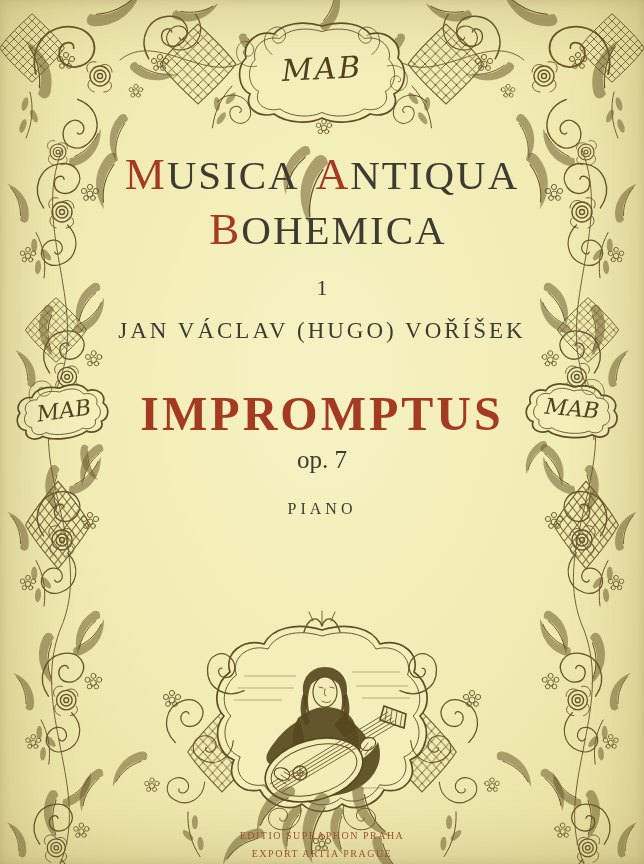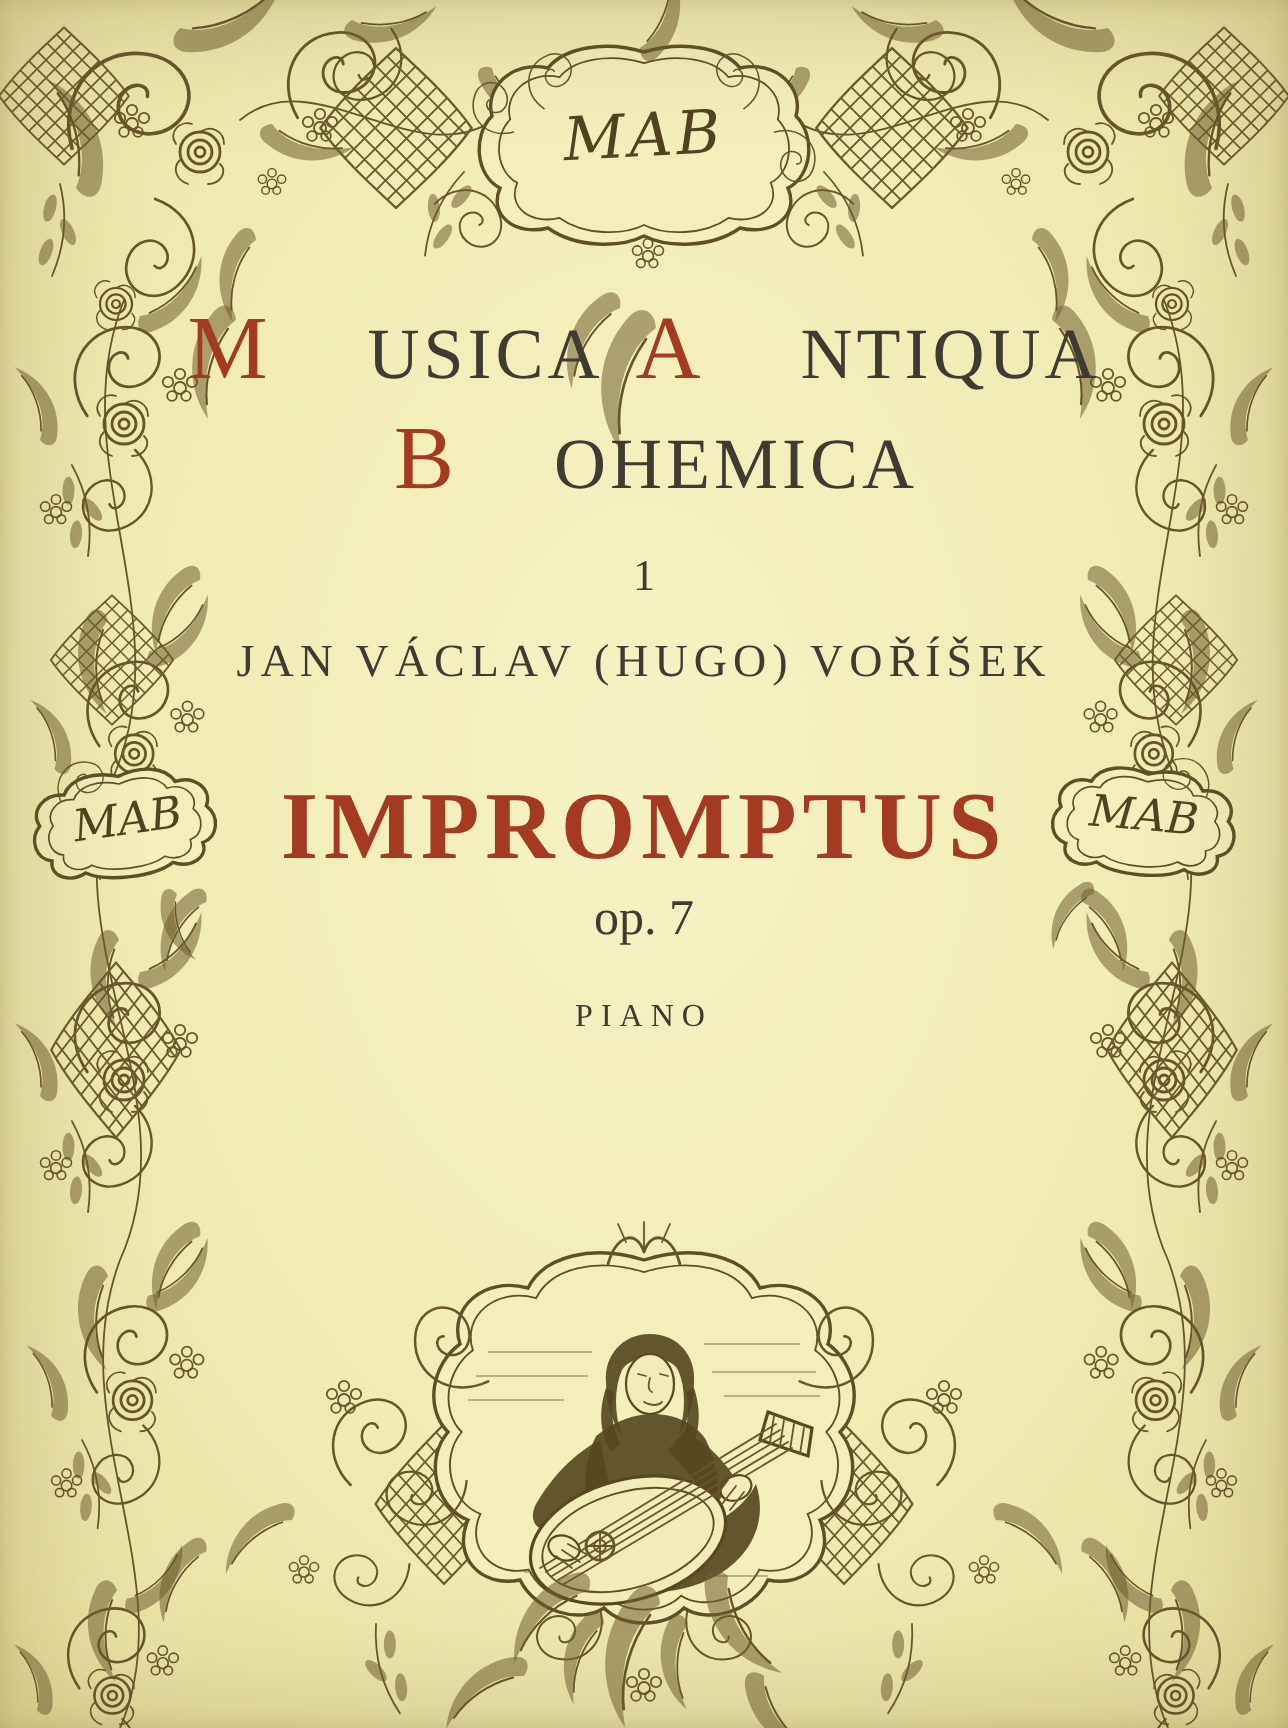--- a/index.html
+++ b/index.html
@@ -19,21 +19,21 @@
   .ink8{ fill:#57481f; fill-opacity:0.92; stroke:none; }
   .skin { fill:#f2edb8; stroke:#57481f; stroke-width:1.1; }
   .skin2{ fill:#f2edb8; stroke:#57481f; stroke-width:1.6; }
   .cart { fill:#f3eeba; stroke:#5f4f25; stroke-width:1.7; }
   .cartI{ fill:none; stroke:#5f4f25; stroke-width:1; }
   .hatch{ stroke:#6b5b2d; stroke-width:0.8; opacity:0.55; fill:none; }
 
   
   .txt { position:absolute; left:0; width:100%; text-align:center; color:#3e3b31; line-height:1; z-index:5; }
   .cap { font-size:45px; color:#a43a22; letter-spacing:2px; }
-  .sc  { font-size:36px; letter-spacing:2px; color:#3e3b31;margin-left:48px; }
+  .sc  { font-size:41px; letter-spacing:2px; color:#3e3b31; }
   .wgap{ display:inline-block; width:16px; }
   #title1 { top:152px; }
   #title2 { top:207px;padding-left:12px; }
   #vol        { top:277px; font-size:22px; }
   #composer   { top:319px; font-size:23px; letter-spacing:3px; }
   #worktitle  { top:390px; font-size:48px; font-weight:bold; color:#a43a22; letter-spacing:3px; }
   #opus       { top:447px; font-size:25px; }
   #instrument { top:501px; font-size:16px; letter-spacing:4px; }
   #imprint1   { top:831px; font-size:10px; letter-spacing:1.5px; color:#a5512e; }
   #imprint2   { top:849px; font-size:10px; letter-spacing:1.5px; color:#a5512e; }
@@ -245,15 +245,17 @@
   <div class="txt" id="title2">
     <span class="cap">B</span><span class="sc">OHEMICA</span>
   </div>
 
   <div class="txt" id="vol">1</div>
   <div class="txt" id="composer">JAN VÁCLAV (HUGO) VOŘÍŠEK</div>
   <div class="txt" id="worktitle">IMPROMPTUS</div>
   <div class="txt" id="opus">op. 7</div>
   <div class="txt" id="instrument">PIANO</div>
 
+  <div class="txt" id="imprint1">EDITIO SUPRAPHON PRAHA</div>
+  <div class="txt" id="imprint2">EXPORT ARTIA PRAGUE</div>
 
   <div class="vignette"></div>
 </div>
 
 </body></html>

